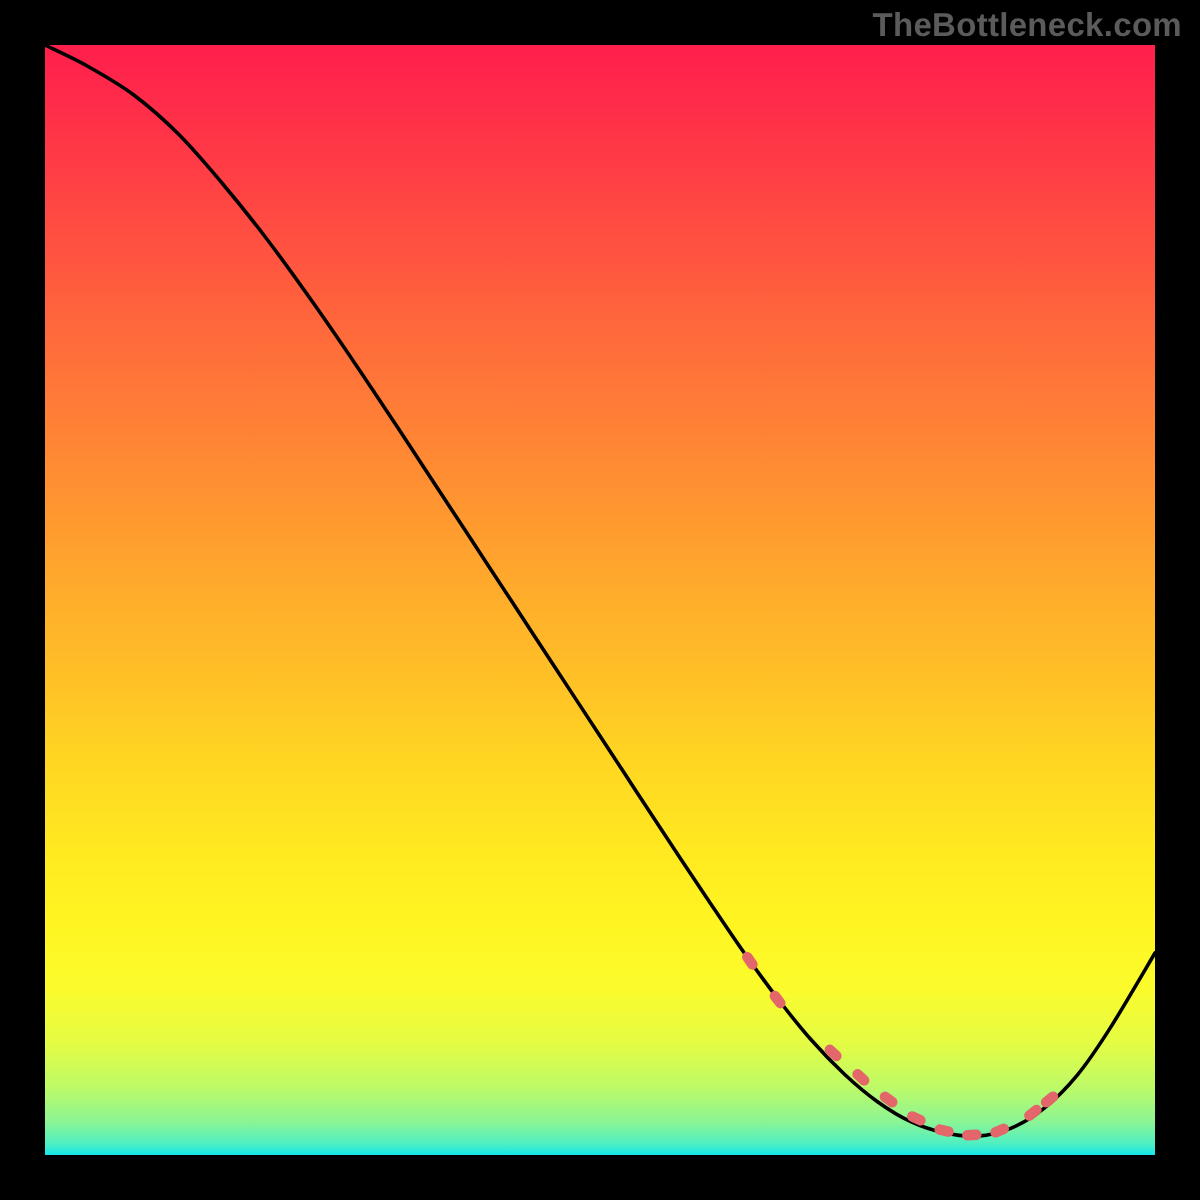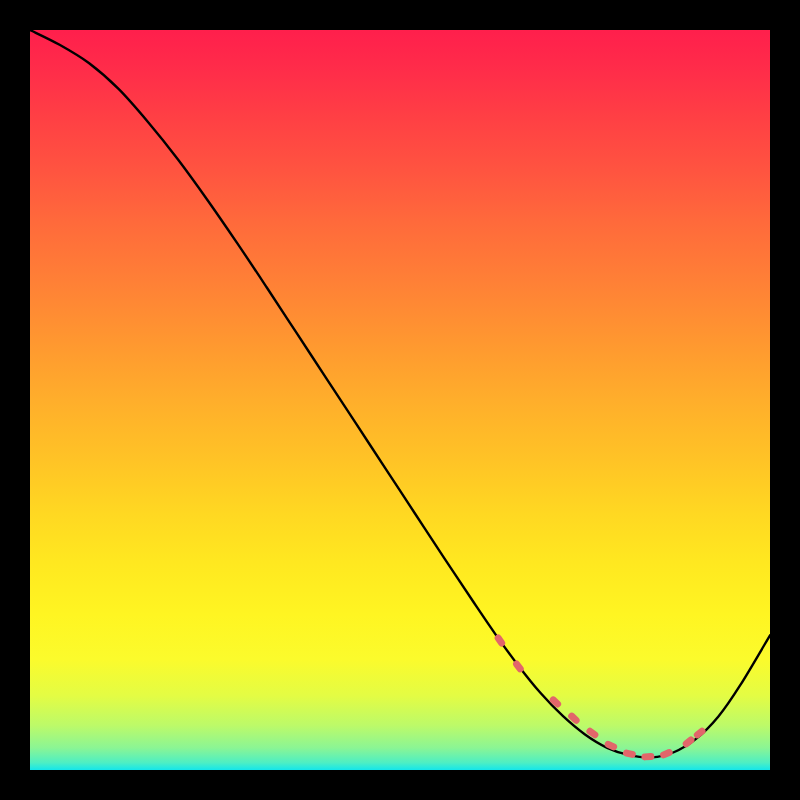--- a/index.html
+++ b/index.html
@@ -62,20 +62,21 @@
     width: 740px;
     height: 740px;
     overflow: visible;
   }
 </style>
 </head>
 <body>
 
 <div class="frame">
 
+  <div class="watermark">TheBottleneck.com</div>
 
   <div class="plot-area">
     <svg class="curve" viewBox="0 0 740 740" preserveAspectRatio="none">
       <path id="curve-path" fill="none" stroke="#000000" stroke-width="2.4" stroke-linecap="round" stroke-linejoin="round" d="M 0.00 0.00 C 4.93 2.47, 19.73 9.25, 29.60 14.80 C 39.47 20.35, 49.33 25.90, 59.20 33.30 C 69.07 40.70, 78.93 49.33, 88.80 59.20 C 98.67 69.07, 108.53 80.78, 118.40 92.50 C 128.27 104.22, 138.13 116.55, 148.00 129.50 C 157.87 142.45, 167.73 156.26, 177.60 170.20 C 187.47 184.14, 197.33 198.57, 207.20 213.12 C 217.07 227.67, 226.93 242.60, 236.80 257.52 C 246.67 272.44, 256.53 287.61, 266.40 302.66 C 276.27 317.71, 286.13 332.75, 296.00 347.80 C 305.87 362.85, 315.73 377.89, 325.60 392.94 C 335.47 407.99, 345.33 423.03, 355.20 438.08 C 365.07 453.13, 374.93 468.17, 384.80 483.22 C 394.67 498.27, 404.53 513.44, 414.40 528.36 C 424.27 543.28, 435.37 559.93, 444.00 572.76 C 452.63 585.59, 458.80 594.84, 466.20 605.32 C 473.60 615.80, 481.00 626.04, 488.40 635.66 C 495.80 645.28, 503.20 654.65, 510.60 663.04 C 518.00 671.43, 525.40 679.07, 532.80 685.98 C 540.20 692.89, 547.60 699.18, 555.00 704.48 C 562.40 709.78, 569.80 714.35, 577.20 717.80 C 584.60 721.25, 592.00 723.60, 599.40 725.20 C 606.80 726.80, 614.20 727.91, 621.60 727.42 C 629.00 726.93, 636.40 725.32, 643.80 722.24 C 651.20 719.16, 658.60 714.84, 666.00 708.92 C 673.40 703.00, 680.80 695.72, 688.20 686.72 C 695.60 677.72, 701.77 668.47, 710.40 654.90 C 719.03 641.33, 735.07 613.58, 740.00 605.32"></path>
       <g id="marker-group">
           <rect x="463.40" y="607.00" width="13" height="7" rx="3.5" ry="3.5" fill="#e2666a" transform="rotate(54.8 469.90 610.50)"></rect>
           <rect x="481.90" y="632.90" width="13" height="7" rx="3.5" ry="3.5" fill="#e2666a" transform="rotate(52.4 488.40 636.40)"></rect>
           <rect x="518.90" y="668.42" width="13" height="7" rx="3.5" ry="3.5" fill="#e2666a" transform="rotate(43.0 525.40 671.92)"></rect>
           <rect x="537.40" y="684.70" width="13" height="7" rx="3.5" ry="3.5" fill="#e2666a" transform="rotate(43.0 543.90 688.20)"></rect>
           <rect x="555.90" y="699.50" width="13" height="7" rx="3.5" ry="3.5" fill="#e2666a" transform="rotate(35.6 562.40 703.00)"></rect>

